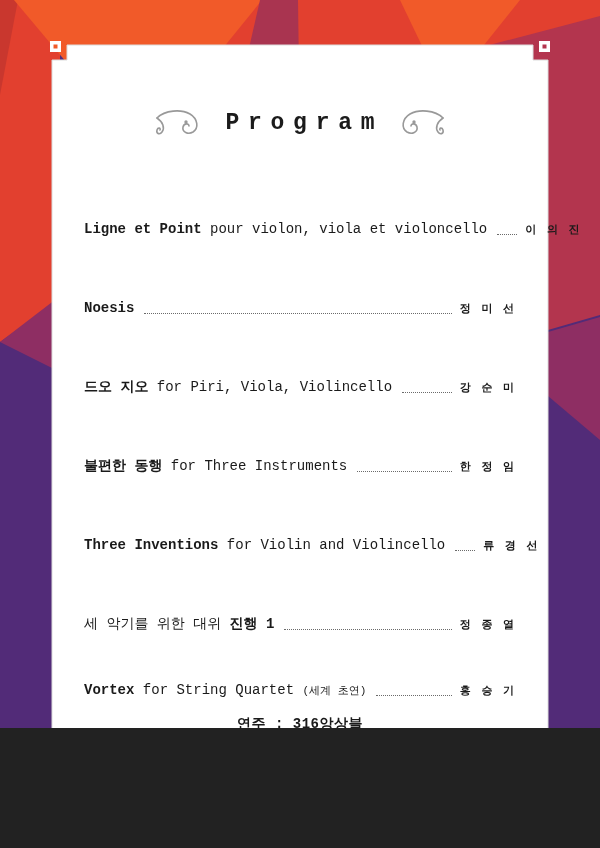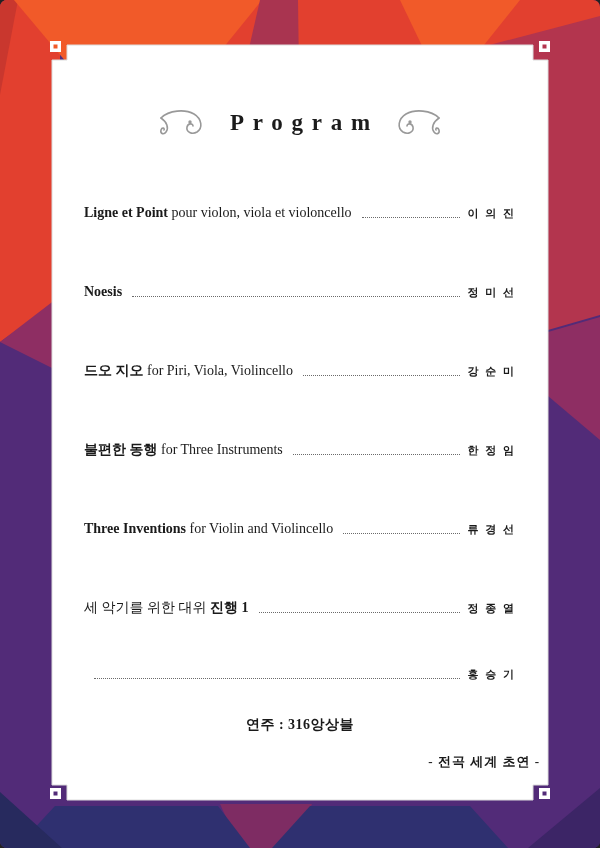--- a/index.html
+++ b/index.html
@@ -1,27 +1,27 @@
 <!DOCTYPE html>
 <html><head>
 <meta charset="utf-8">
 <style>
   html,body{margin:0;padding:0;background:#222;}
-  .page{position:relative;width:600px;height:848px;overflow:hidden;
-        font-family:Liberation Serif, serif;border-radius:7px;}
+  .page{position:relative;width:600px;height:728px;overflow:hidden;
+        font-family:Liberation Mono, monospace;}
   .bg{position:absolute;left:0;top:0;width:600px;height:848px;display:block;}
   .card-content{position:absolute;left:52px;top:45px;width:496px;height:755px;color:#1a1a1a;}
   .title-block{position:absolute;top:62px;left:0;width:100%;display:flex;align-items:center;justify-content:center;gap:14px;}
   .page-title{font-size:23px;font-weight:bold;letter-spacing:0.38em;color:#1b1b1b;padding-left:0.38em;}
   .flourish{display:block;}
   .rows{position:absolute;top:158px;left:32px;right:32px;}
   .row{height:79px;}
   .row:nth-child(6){height:66px;}
   .line{display:flex;align-items:baseline;line-height:20px;font-size:14px;}
-  .piece{white-space:nowrap;}
+  .piece{white-space:nowrap;margin-top:16px;}
   .piece .b{font-weight:bold;}
   .piece .sm{font-size:11px;}
   .leader{flex:1;height:1px;border-bottom:1.6px dotted #6a6a6a;align-self:flex-end;margin:0 8px 5px 10px;min-width:20px;}
   .composer{font-weight:bold;font-size:11px;letter-spacing:2px;white-space:nowrap;}
   .performer-line{position:absolute;top:668px;left:0;width:100%;text-align:center;line-height:22px;}
   .performer-label{font-size:14px;font-weight:bold;letter-spacing:0.5px;}
   .performer-name{font-size:14px;font-weight:bold;letter-spacing:0.5px;}
   .premiere-note{position:absolute;top:710px;right:8px;font-size:13px;font-weight:bold;letter-spacing:1px;line-height:14px;}
 </style>
 </head>
@@ -137,20 +137,21 @@
   <div class="row">
     <div class="line">
       <span class="piece"><span>세 악기를 위한 대위 </span><span class="b">진행 1</span></span>
       <span class="leader"></span>
       <span class="composer">정 종 열</span>
     </div>
   </div>
 
   <div class="row">
     <div class="line">
+      <span class="piece"><span class="b">Vortex</span><span> for String Quartet </span><span class="sm">(세계 초연)</span></span>
       <span class="leader"></span>
       <span class="composer">홍 승 기</span>
     </div>
   </div>
 </div>
 
     <div class="performer-line">
       <span class="performer-label">연주 : </span><span class="performer-name">316앙상블</span>
     </div>
 

